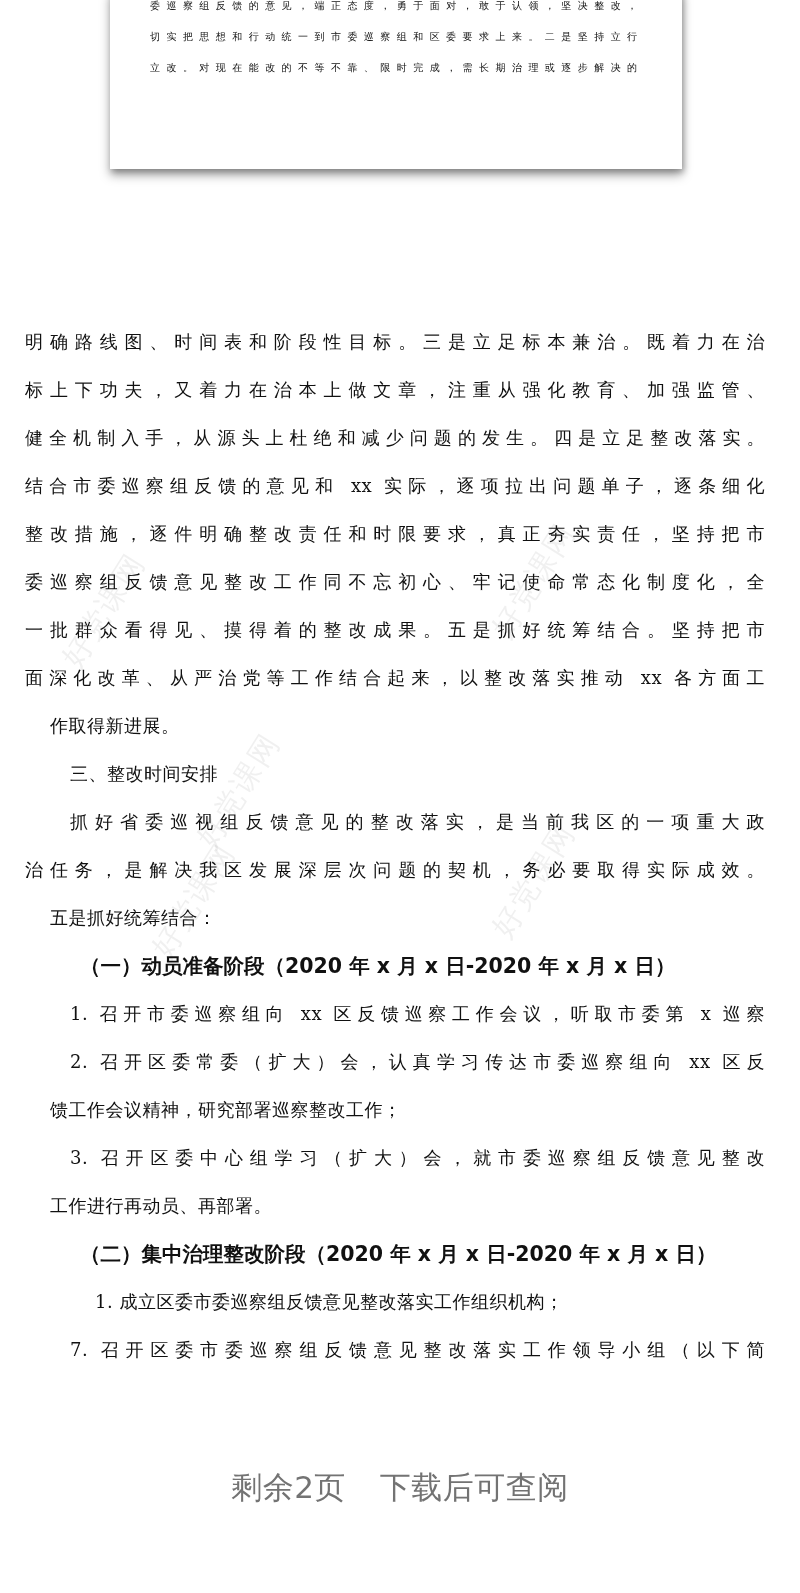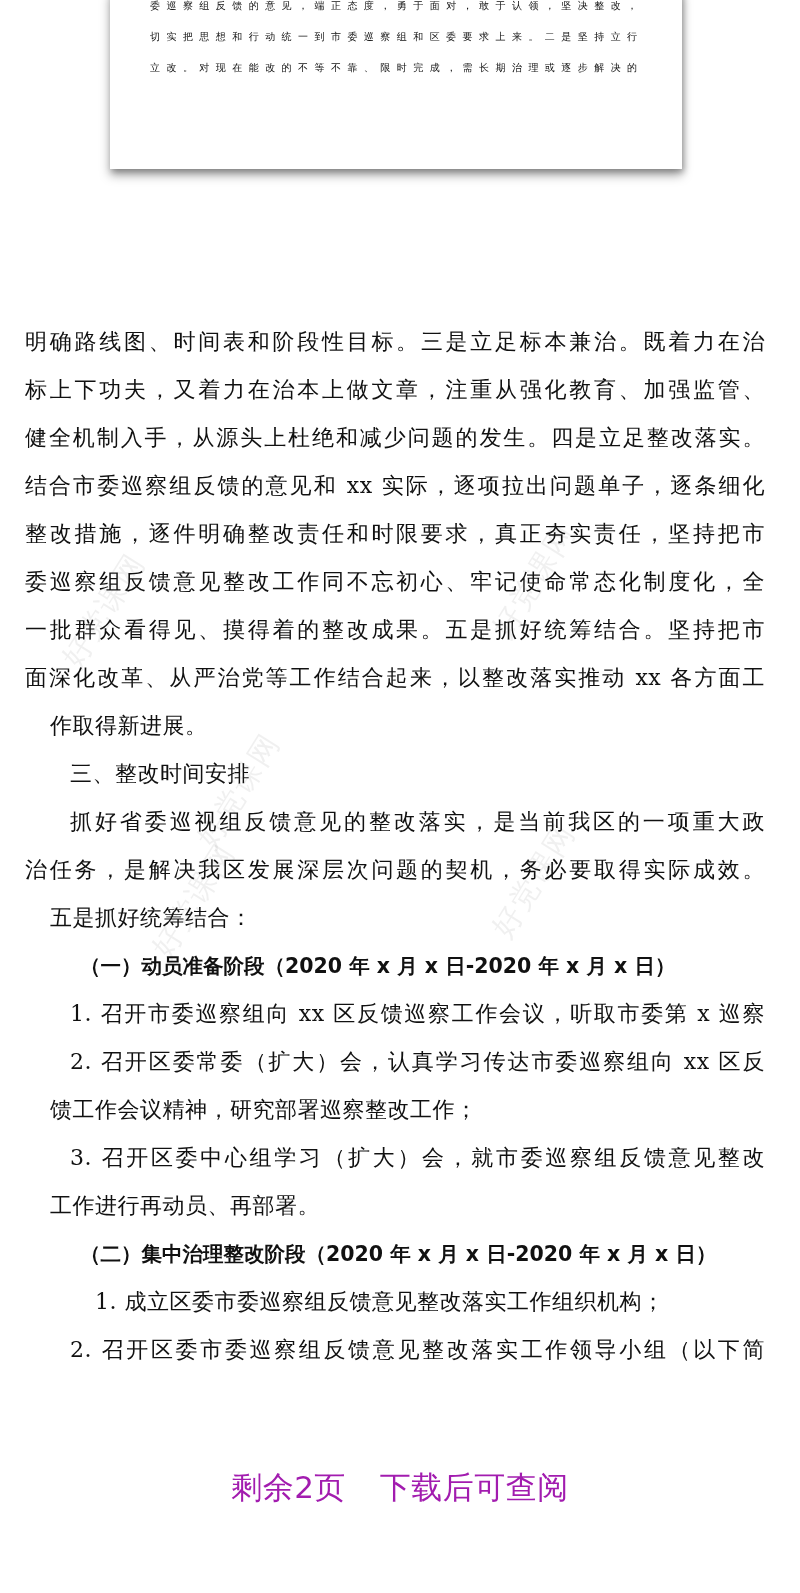--- a/index.html
+++ b/index.html
@@ -49,21 +49,21 @@
   .doc {
     position: absolute;
     left: 25px;
     top: 318px;
     width: 740px;
   }
   .line {
     display: block;
     height: 48px;
     line-height: 48px;
-    font-size: 22px;
+    font-size: 18px;
     white-space: nowrap;
     text-align: justify;
     text-align-last: justify;
     letter-spacing: 0.5px;
   }
   .line.last { text-align-last: left; margin-left: 25px; }
   .line.indent { padding-left: 45px; }
   .line.heading { padding-left: 45px; text-align-last: left; }
   .line.subheading {
     padding-left: 55px;
@@ -88,21 +88,21 @@
 
   
   .remaining {
     position: absolute;
     left: 0;
     top: 1467px;
     width: 800px;
     text-align: center;
     font-family: "DejaVu Sans", "Liberation Sans", sans-serif;
     font-size: 31px;
-    color: #a21caf;
+    color: #737373;
     letter-spacing: 0.5px;
   }
   .remaining .gap { display: inline-block; width: 34px; }
 </style>
 </head>
 <body>
 
 <div class="page-card">
   <div class="card-text">
     <span class="card-line"><span>委巡察组反馈的意见，端正态度，勇于面对，敢于认领，坚决整改，</span></span>
@@ -150,19 +150,19 @@
   <div>
     <span class="line indent">3. 召开区委中心组学习（扩大）会，就市委巡察组反馈意见整改</span>
     <span class="line last">工作进行再动员、再部署。</span>
   </div>
 
   <span class="line subheading">（二）集中治理整改阶段（2020 年 x 月 x 日-2020 年 x 月 x 日）</span>
   <div>
     <span class="line indent last">1. 成立区委市委巡察组反馈意见整改落实工作组织机构；</span>
   </div>
   <div>
-    <span class="line indent">2. 召开区委市委巡察组反馈意见整改落实工作领导小组（以下简</span>
+    <span class="line indent">7. 召开区委市委巡察组反馈意见整改落实工作领导小组（以下简</span>
   </div>
 </div>
 
 <div class="remaining">
   <span>剩余2页</span><span class="gap"></span><span>下载后可查阅</span>
 </div>
 
 </body></html>

